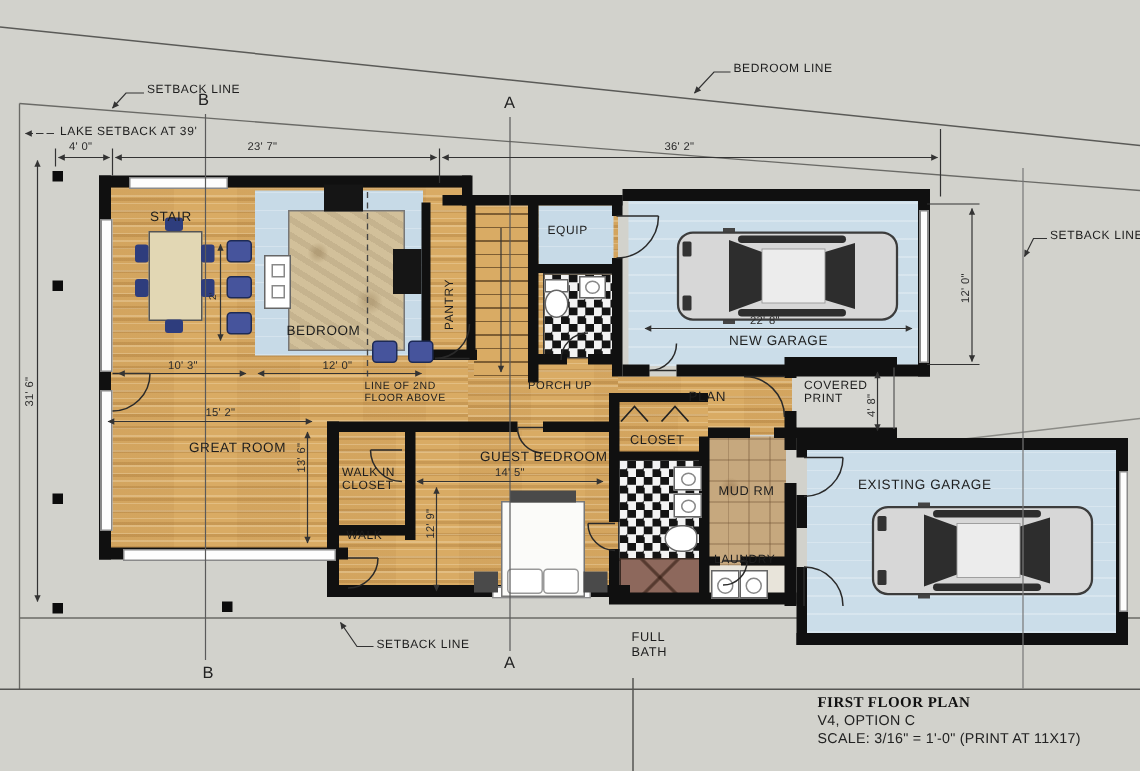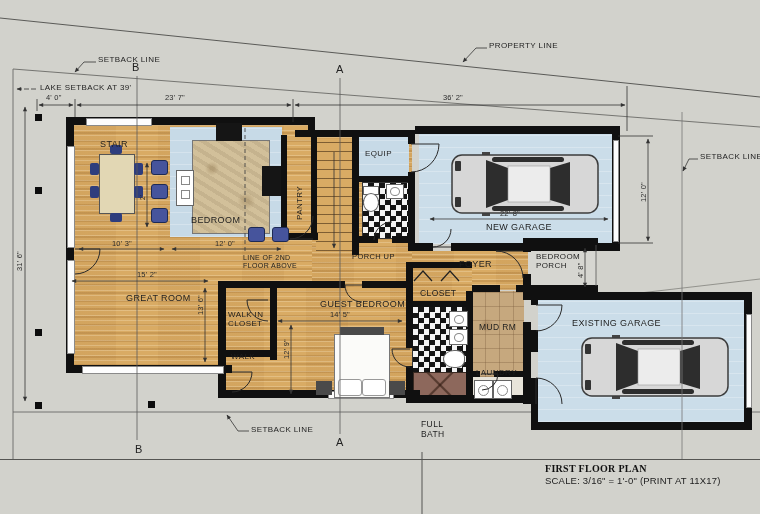--- a/index.html
+++ b/index.html
@@ -283,37 +283,37 @@
     <g stroke="#333" stroke-width="0.8" fill="none">
       <polyline points="96,62 84,62 75,72" marker-end="url(#ar)"></polyline>
       <polyline points="487,48 476,48 463,62" marker-end="url(#ar)"></polyline>
       <line x1="36" y1="89" x2="17" y2="89" stroke-dasharray="5,2" marker-end="url(#ar)"></line>
       <polyline points="698,159 689,159 683,171" marker-end="url(#ar)"></polyline>
       <polyline points="249,431 238,431 227,415" marker-end="url(#ar)"></polyline>
     </g>
   </svg>
 
   <span class="lbl sm" style="left:98px;top:56px">SETBACK LINE</span>
-  <span class="lbl sm" style="left:489px;top:42px">PROPERTY LINE</span>
+  <span class="lbl sm" style="left:489px;top:42px">BEDROOM LINE</span>
   <span class="lbl sm" style="left:40px;top:84px">LAKE SETBACK AT 39'</span>
   <span class="lbl sm" style="left:700px;top:153px">SETBACK LINE</span>
   <span class="lbl sm" style="left:251px;top:426px">SETBACK LINE</span>
 
   <span class="lbl sec" style="left:132px;top:61px">B</span>
   <span class="lbl sec" style="left:336px;top:63px">A</span>
   <span class="lbl sec" style="left:135px;top:443px">B</span>
   <span class="lbl sec" style="left:336px;top:436px">A</span>
 
   <span class="lbl rm" style="left:100px;top:139px">STAIR</span>
   <span class="lbl rm" style="left:191px;top:215px">BEDROOM</span>
   <span class="lbl sm vl" style="left:296px;top:220px">PANTRY</span>
   <span class="lbl sm" style="left:365px;top:150px">EQUIP</span>
   <span class="lbl" style="left:352px;top:253px;font-size:7.5px">PORCH UP</span>
-  <span class="lbl rm" style="left:459px;top:259px">FOYER</span>
-  <span class="lbl sm wrap" style="left:536px;top:253px;width:50px">BEDROOM PORCH</span>
+  <span class="lbl rm" style="left:459px;top:259px">PLAN</span>
+  <span class="lbl sm wrap" style="left:536px;top:253px;width:50px">COVERED PRINT</span>
   <span class="lbl rm" style="left:486px;top:222px">NEW GARAGE</span>
   <span class="lbl rm" style="left:126px;top:293px">GREAT ROOM</span>
   <span class="lbl sm wrap" style="left:228px;top:311px;width:50px">WALK IN CLOSET</span>
   <span class="lbl sm" style="left:231px;top:353px">WALK</span>
   <span class="lbl rm" style="left:320px;top:299px">GUEST BEDROOM</span>
   <span class="lbl" style="left:420px;top:289px;font-size:8.5px">CLOSET</span>
   <span class="lbl" style="left:479px;top:323px;font-size:8.5px">MUD RM</span>
   <span class="lbl" style="left:476px;top:369px;font-size:8px">LAUNDRY</span>
   <span class="lbl rm" style="left:572px;top:318px">EXISTING GARAGE</span>
   <span class="lbl wrap" style="left:421px;top:420px;width:34px;font-size:8.5px">FULL BATH</span>
@@ -329,16 +329,17 @@
   <span class="lbl dim" style="left:215px;top:240px">12' 0"</span>
   <span class="lbl dim" style="left:137px;top:271px">15' 2"</span>
   <span class="lbl dim vl" style="left:197px;top:315px">13' 6"</span>
   <span class="lbl dim vl" style="left:283px;top:359px">12' 9"</span>
   <span class="lbl dim" style="left:330px;top:311px">14' 5"</span>
   <span class="lbl dim vl" style="left:577px;top:278px">4' 8"</span>
   <span class="lbl dim vl" style="left:139px;top:200px;font-size:6.5px">2'</span>
 
   <div class="abs" style="left:545px;top:463px;z-index:6">
     <div class="tb" style="font-family:Liberation Serif, serif;color:#111">FIRST FLOOR PLAN</div>
+    <div class="tbs" style="font-family:'Liberation Sans',sans-serif;color:#222;margin-top:1px">V4, OPTION C</div>
     <div class="tbs" style="font-family:'Liberation Sans',sans-serif;color:#222;margin-top:1px">SCALE: 3/16" = 1'-0" (PRINT AT 11X17)</div>
   </div>
 
 </div>
 
 </body></html>

